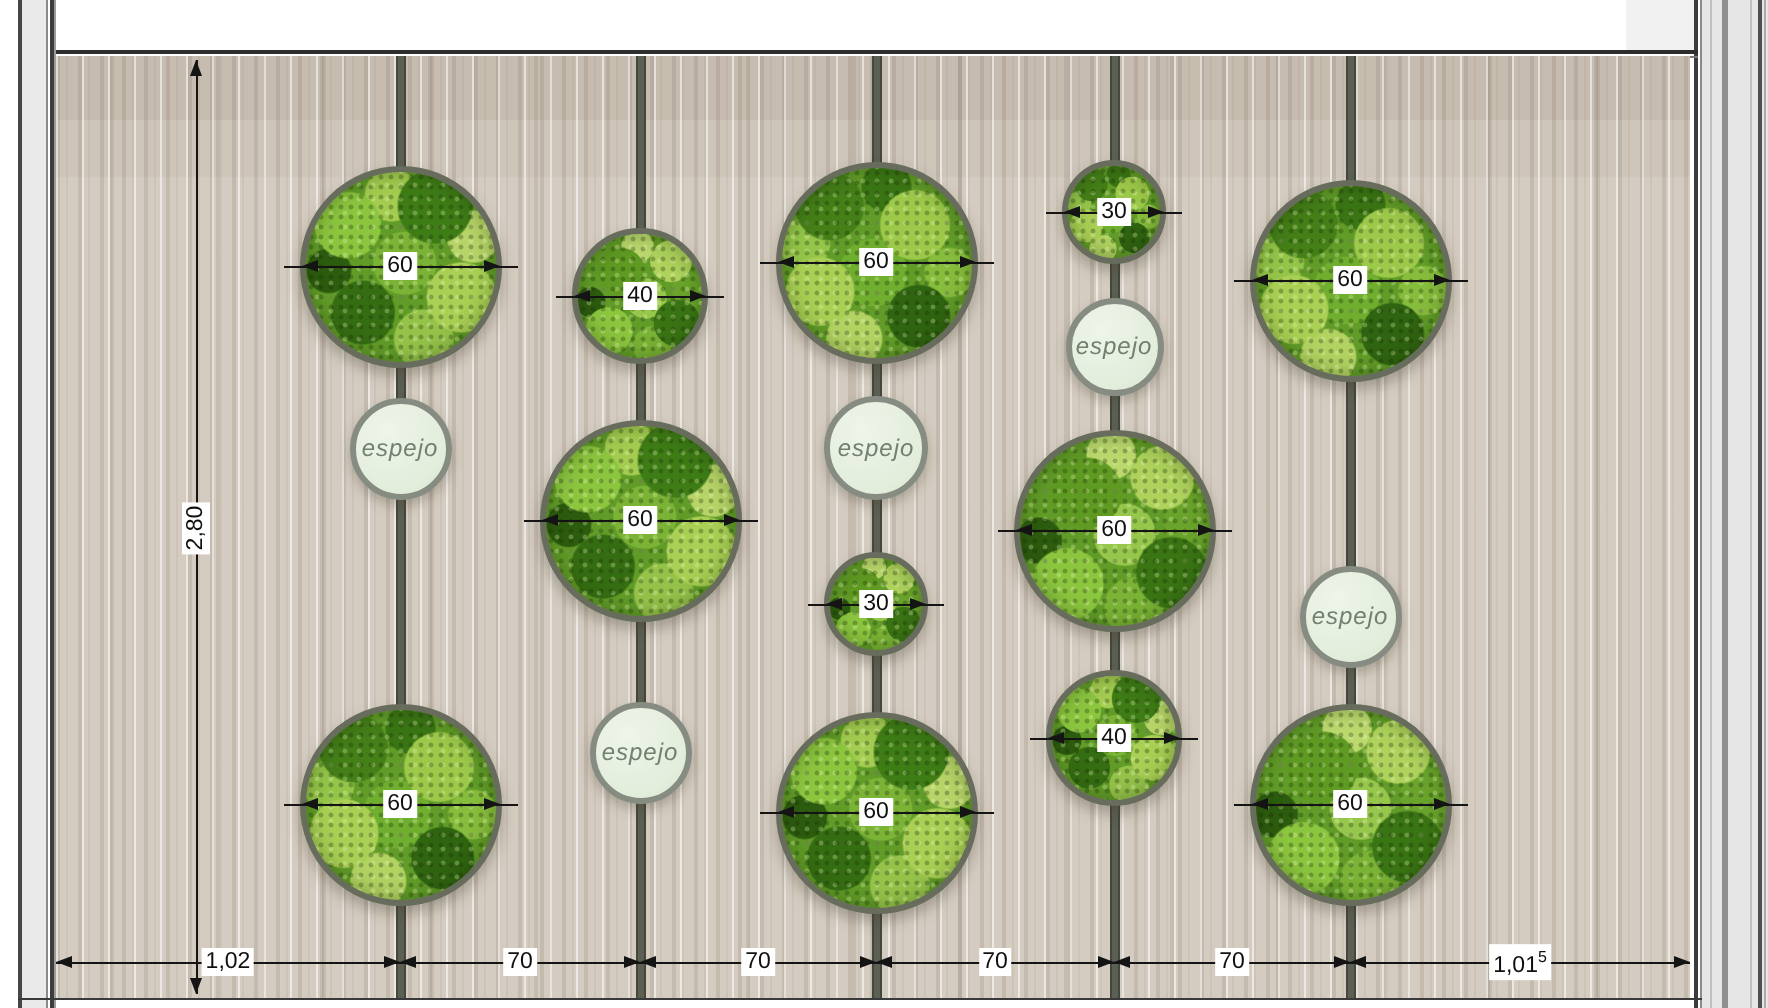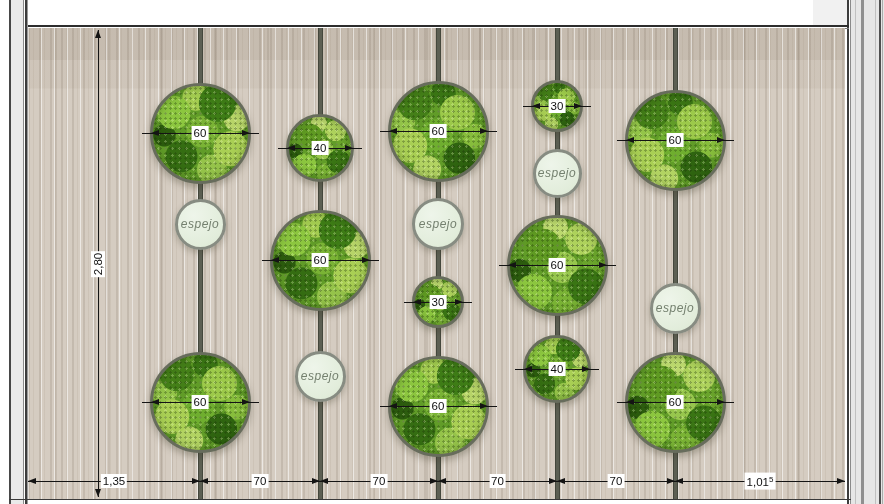--- a/index.html
+++ b/index.html
@@ -216,19 +216,19 @@
     <div class="ah l" style="left: 200px; top: 477.5px;"></div>
     <div class="ah r" style="left: 312px; top: 477.5px;"></div>
     <div class="ah l" style="left: 320px; top: 477.5px;"></div>
     <div class="ah r" style="left: 430px; top: 477.5px;"></div>
     <div class="ah l" style="left: 438px; top: 477.5px;"></div>
     <div class="ah r" style="left: 549px; top: 477.5px;"></div>
     <div class="ah l" style="left: 557px; top: 477.5px;"></div>
     <div class="ah r" style="left: 667px; top: 477.5px;"></div>
     <div class="ah l" style="left: 675px; top: 477.5px;"></div>
     <div class="ah r" style="left: 837px; top: 477.5px;"></div>
-    <div class="dim-label" style="left: 114px; top: 481px;">1,35</div>
+    <div class="dim-label" style="left: 114px; top: 481px;">1,02</div>
     <div class="dim-label" style="left: 260px; top: 481px;">70</div>
     <div class="dim-label" style="left: 379px; top: 481px;">70</div>
     <div class="dim-label" style="left: 497.5px; top: 481px;">70</div>
     <div class="dim-label" style="left: 616px; top: 481px;">70</div>
     <div class="dim-label" style="left: 760px; top: 481px;">1,01<sup>5</sup></div>
   </div>
 
 </body></html>

